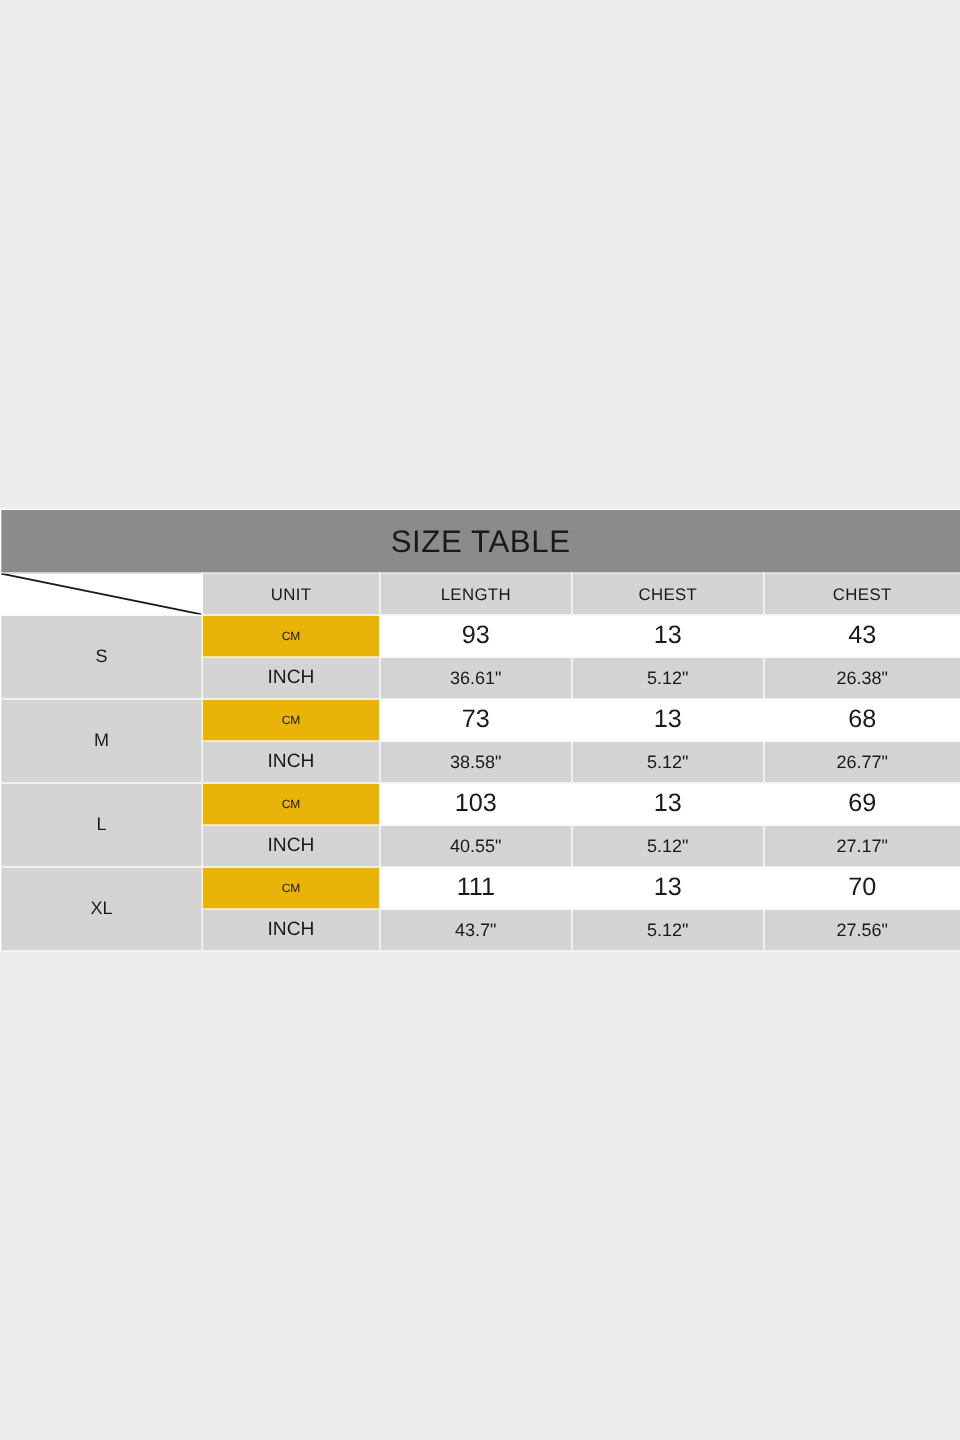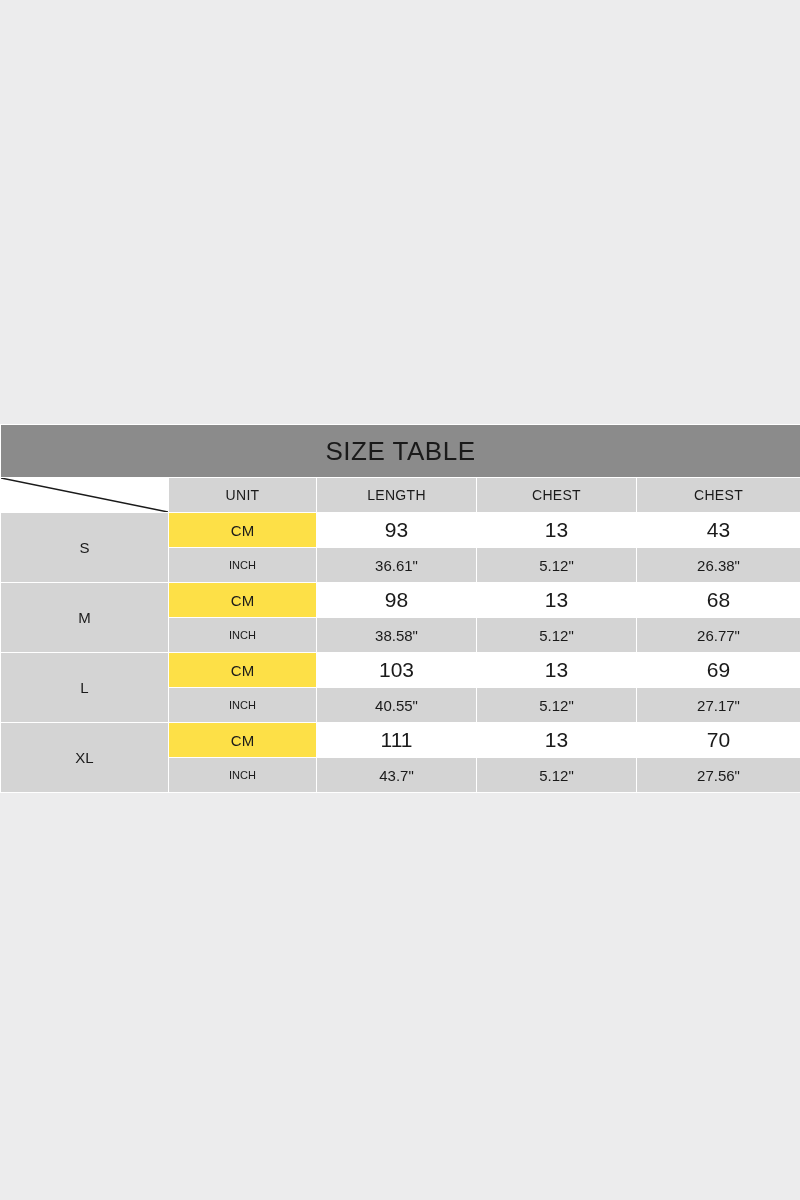--- a/index.html
+++ b/index.html
@@ -65,27 +65,27 @@
     width: 100%;
     height: 100%;
   }
 
   .size-cell {
     background: #d4d4d4;
     font-size: 15px;
   }
 
   .unit-cell-white {
-    background: #fde047;
-    font-size: 15px;
+    background: #eab308;
+    font-size: 10px;
     height: 34px;
   }
   .unit-cell-grey {
     background: #d4d4d4;
-    font-size: 11px;
+    font-size: 16px;
     height: 34px;
   }
 
   .val-white {
     background: #ffffff;
     font-size: 21px;
   }
   .val-grey {
     background: #d4d4d4;
     font-size: 15px;
@@ -136,21 +136,21 @@
       <tr>
         <td class="unit-cell-grey">INCH</td>
         <td class="val-grey">36.61"</td>
         <td class="val-grey">5.12"</td>
         <td class="val-grey">26.38"</td>
       </tr>
 
       <tr>
         <td class="size-cell" rowspan="2">M</td>
         <td class="unit-cell-white">CM</td>
-        <td class="val-white">98</td>
+        <td class="val-white">73</td>
         <td class="val-white">13</td>
         <td class="val-white">68</td>
       </tr>
       <tr>
         <td class="unit-cell-grey">INCH</td>
         <td class="val-grey">38.58"</td>
         <td class="val-grey">5.12"</td>
         <td class="val-grey">26.77"</td>
       </tr>
 

